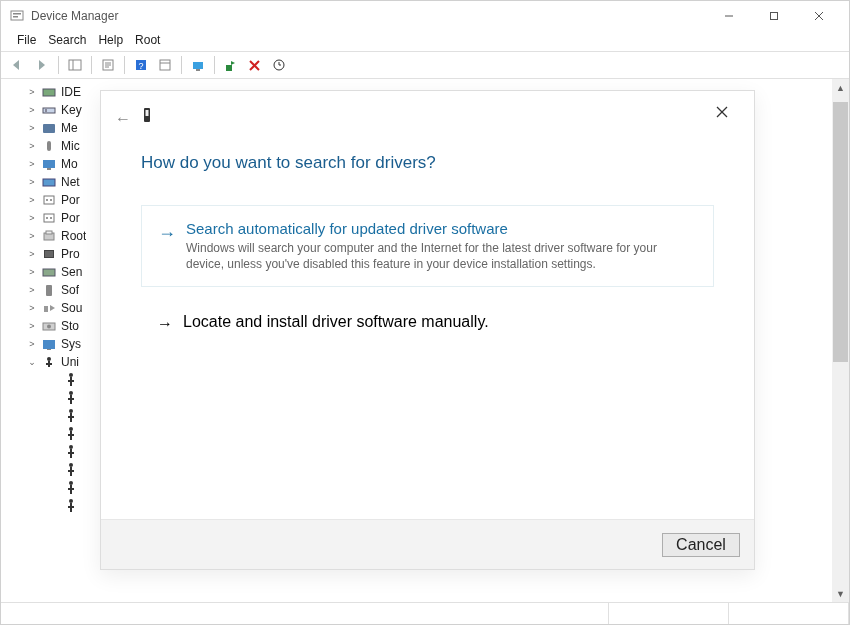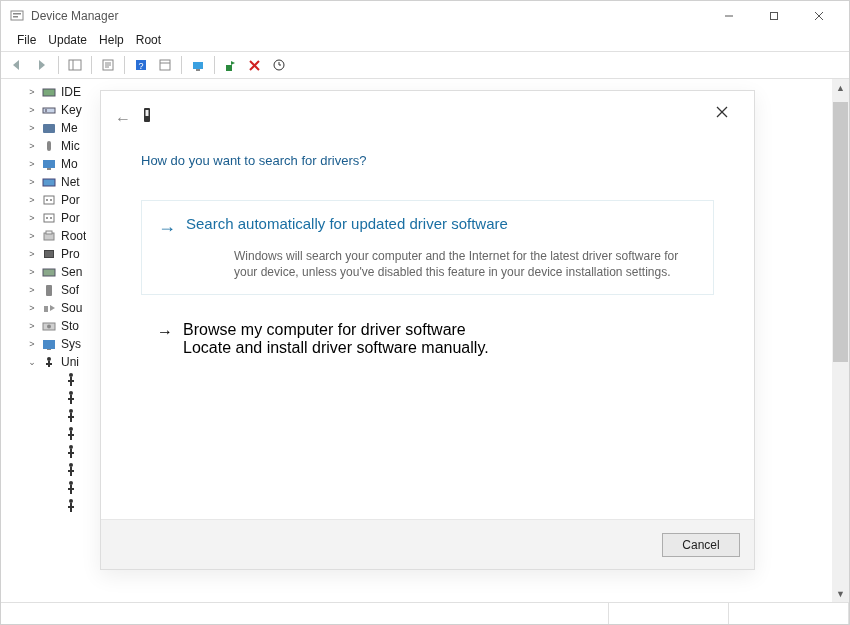--- a/index.html
+++ b/index.html
@@ -47,30 +47,30 @@
   border: 1px solid #ddd;
   box-shadow: 0 6px 20px rgba(0,0,0,0.07);
   display: flex; flex-direction: column;
 }
 .wizard-header { height: 52px; display: flex; align-items: center; padding: 0 14px; position: relative;}
 .wizard-header .back { color:#888; font-size:16px; margin-right: 10px;}
 .wizard-header .dev-icon { width:14px; margin-right:10px;}
 .wizard-header .wtitle { font-size: 13px; color: #222; }
 .wizard-header .close { position:absolute; right:10px; top:6px; width:44px; height:30px; display:flex; align-items:center; justify-content:center; color:#333;}
 .wizard-body { flex:1; padding: 10px 40px 0 40px; }
-.wizard-body .question { font-size: 13px; color: #1a5d8e; margin-bottom: 32px; }
+.wizard-body .question { font-size: 17px; color: #1a5d8e; margin-bottom: 32px; }
 .option-box { border:1px solid #e3eef2; padding: 14px 16px 14px 16px; margin-bottom: 26px; }
 .option-row { display:flex; gap:10px; align-items: flex-start; }
 .option-row .arrow-r { color:#1a6fa3; font-size:18px; line-height:1; margin-top:2px;}
 .option-row .opt-texts { flex:1; }
-.option-row .opt-title { color:#1a6fa3; font-size:15px; margin-bottom:16px;}
-.option-row .opt-desc { color:#666; font-size:12px; line-height:1.35;margin-left:48px;}
+.option-row .opt-title { color:#1a6fa3; font-size:15px; margin-bottom:3px;}
+.option-row .opt-desc { color:#666; font-size:12px; line-height:1.35;}
 .option-row2 { display:flex; gap:10px; align-items:flex-start; padding-left:16px;}
 .wizard-footer { height: 50px; background:#f3f3f3; border-top:1px solid #e7e7e7; display:flex; align-items:center; justify-content:flex-end; padding:0 14px;}
-.btn { min-width:78px; height:24px; border:1px solid #adadad; background:#e9e9e9; font-size:12px; color:#222; display:flex; align-items:center; justify-content:center;}
+.btn { min-width:78px; height:24px; border:1px solid #adadad; background:#e9e9e9; font-size:16px; color:#222; display:flex; align-items:center; justify-content:center;}
 
 .node-icon{display:inline-flex;width:16px;height:16px;align-items:center;justify-content:center;}
 </style>
 </head>
 <body>
 
 <div class="window">
 
   <div class="titlebar">
     <span class="app-icon">
@@ -96,21 +96,21 @@
           <svg viewBox="0 0 10 10">
             <line x1="1" y1="1" x2="9" y2="9" stroke="#555"></line>
             <line x1="9" y1="1" x2="1" y2="9" stroke="#555"></line>
           </svg>
         </div>
     </div>
   </div>
 
   <div class="menubar">
     <span class="menu-item">File</span>
-    <span class="menu-item">Update</span>
+    <span class="menu-item">Search</span>
     <span class="menu-item">Help</span>
     <span class="menu-item">Root</span>
   </div>
 
   <div class="toolbar">
     <div class="tb-btn">
         <svg width="16" height="14" viewBox="0 0 16 14">
           <path d="M9 2 L3 7 L9 12 Z" fill="#9aa"></path>
         </svg>
       </div>
@@ -456,21 +456,20 @@
         <div class="opt-texts">
           <div class="opt-title">Search automatically for updated driver software</div>
           <div class="opt-desc">Windows will search your computer and the Internet for the latest driver software for your device, unless you've disabled this feature in your device installation settings.</div>
         </div>
       </div>
     </div>
 
     <div class="option-row2">
       <span class="arrow-r">→</span>
       <div class="opt-texts">
-        <div class="opt-title">Browse my computer for driver software</div>
         <div class="opt-desc">Locate and install driver software manually.</div>
       </div>
     </div>
   </div>
   <div class="wizard-footer">
     <div class="btn">Cancel</div>
   </div>
 </div>
 
 </body></html>

